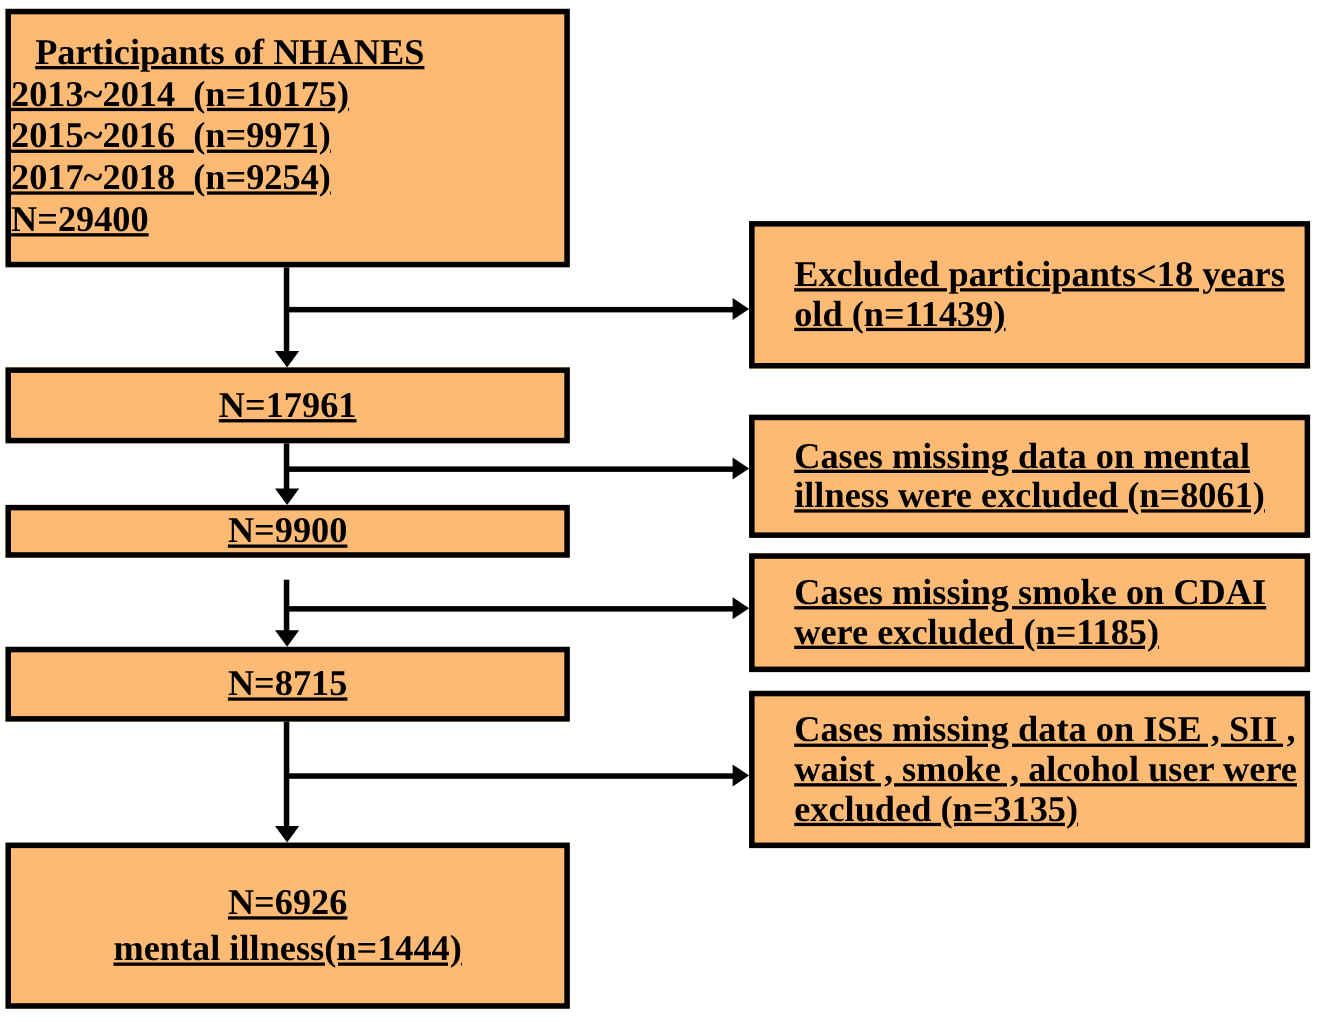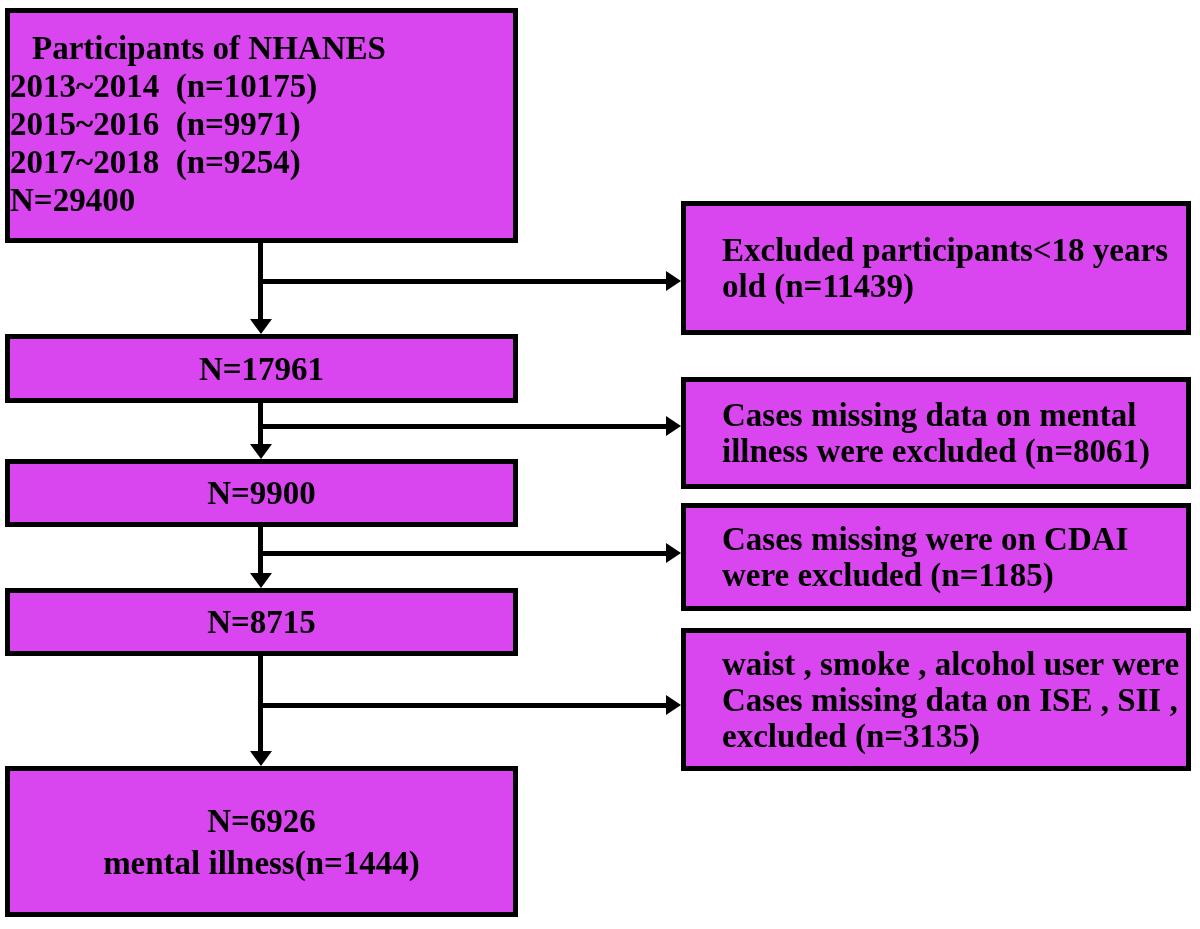--- a/index.html
+++ b/index.html
@@ -14,37 +14,38 @@
     background: #ffffff;
     font-family: "Liberation Serif", "DejaVu Serif", serif;
     font-weight: bold;
     color: #000000;
     overflow: hidden;
   }
   .box {
     position: absolute;
     box-sizing: border-box;
     border: 5px solid #000000;
-    background: #d946ef;
+    background: #fdba74;
     display: flex;
     flex-direction: column;
+    text-decoration: underline;
   }
   .line {
     font-size: 33px;
     line-height: 38px;
     white-space: pre;
   }
   
   #box-l1 { left: 5px; top: 8px; width: 513px; height: 235px; padding-top: 16px; }
   #box-l1 .line { }
   #box-l1 .line.first { text-align: left; padding-left: 22px; }
   
   .nbox { justify-content: center; align-items: center; }
   #box-l2 { left: 5px; top: 334px; width: 513px; height: 69px; }
-  #box-l3 { left: 5px; top: 459px; width: 513px; height: 68px; }
+  #box-l3 { left: 5px; top: 459px; width: 513px; height: 48px; }
   #box-l4 { left: 5px; top: 588px; width: 513px; height: 68px; }
   
   #box-l5 { left: 5px; top: 766px; width: 513px; height: 151px; justify-content: center; align-items: center; }
   #box-l5 .line { line-height: 42px; text-align: center; }
   
   .excl { justify-content: center; align-items: flex-start; padding-left: 36px; }
   .excl .line { line-height: 36px; text-align: left; }
   #box-r1 { left: 681px; top: 201px; width: 510px; height: 134px; }
   #box-r2 { left: 681px; top: 377px; width: 510px; height: 112px; }
   #box-r3 { left: 681px; top: 503px; width: 510px; height: 108px; }
@@ -107,27 +108,27 @@
     <div class="line">Excluded participants&lt;18 years</div>
     <div class="line">old (n=11439)</div>
   </div>
 
   <div class="box excl" id="box-r2">
     <div class="line">Cases missing data on mental</div>
     <div class="line">illness were excluded (n=8061)</div>
   </div>
 
   <div class="box excl" id="box-r3">
-    <div class="line">Cases missing were on CDAI</div>
+    <div class="line">Cases missing smoke on CDAI</div>
     <div class="line">were excluded (n=1185)</div>
   </div>
 
   <div class="box excl" id="box-r4">
+    <div class="line">Cases missing data on ISE , SII ,</div>
     <div class="line">waist , smoke , alcohol user were</div>
-    <div class="line">Cases missing data on ISE , SII ,</div>
     <div class="line">excluded (n=3135)</div>
   </div>
 
   <div class="vline" style="top:243px;height:77px;"></div>
   <div class="arrow-down" style="top:319px;"></div>
 
   <div class="vline" style="top:403px;height:42px;"></div>
   <div class="arrow-down" style="top:444px;"></div>
 
   <div class="vline" style="top:527px;height:47px;"></div>

